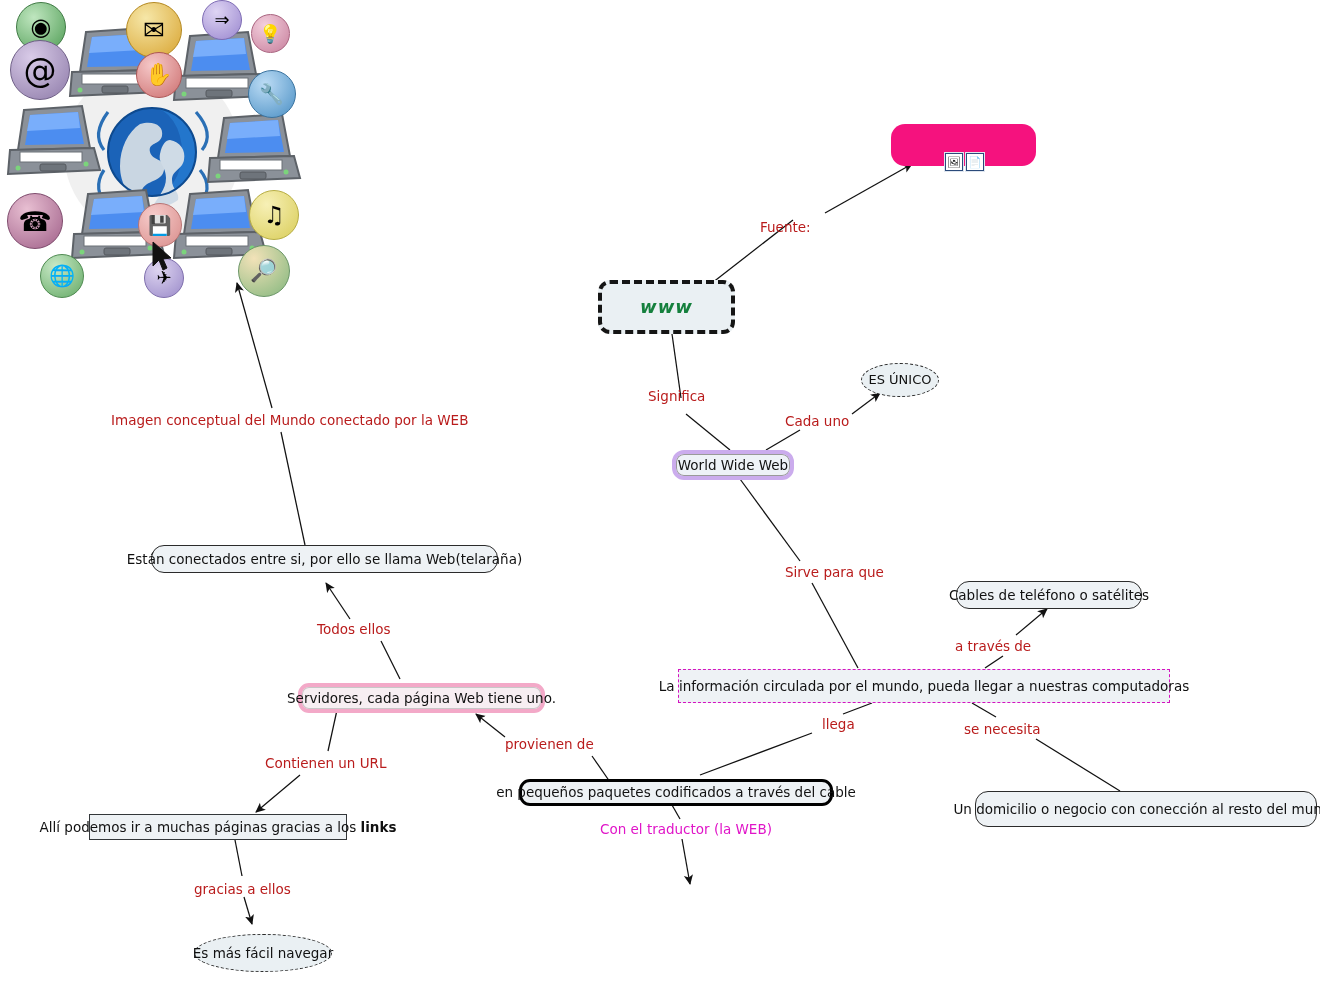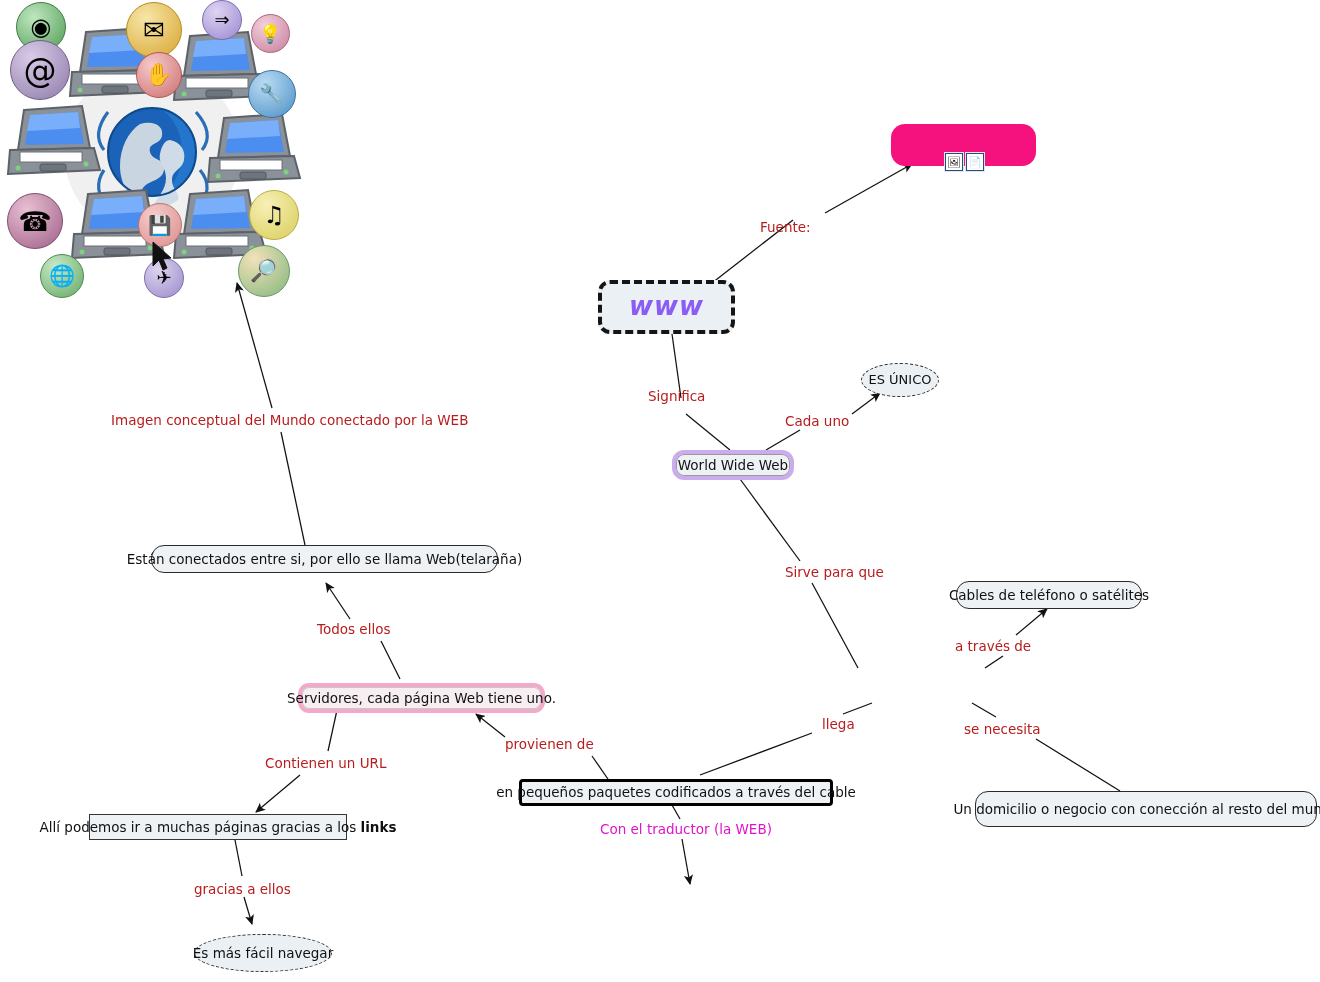--- a/index.html
+++ b/index.html
@@ -16,24 +16,24 @@
   
   .n-pinkfill{background:#f5127e;border:3px dashed #f5127e;border-radius:14px;}
   .n-dashthick{background:#eaf0f3;border:4px dashed #151515;border-radius:12px;}
   .n-ellipse-dash{background:#eaf0f3;border:1.6px dashed #2a2a2a;border-radius:50%;}
   .n-lavender{background:#eef2f7;border:4px solid #cbaced;border-radius:12px;
               box-shadow:inset 0 0 0 1px #9a9a9a;}
   .n-thinround{background:#eef2f5;border:1.4px solid #2b2b2b;border-radius:13px;}
   .n-pinkborder{background:#f7eef2;border:4px solid #f3a9c8;border-radius:11px;
                 box-shadow:inset 0 0 0 1px #c7c7c7;}
   .n-thinrect{background:#eef2f5;border:1.3px solid #33373a;border-radius:0;}
-  .n-thickrect{background:#eef2f5;border:3.4px solid #000;border-radius:4px;}
+  .n-thickrect{background:#eef2f5;border:3.4px solid #000;border-radius:11px;}
   .n-magdash{background:#eef2f5;border:1.8px dashed #d413c0;border-radius:0;}
 
-  .www-text{font-style:italic;font-weight:bold;font-size:26px;color:#8b5cf6;letter-spacing:1px;}
+  .www-text{font-style:italic;font-weight:bold;font-size:18px;color:#15803d;letter-spacing:1px;}
   .magenta-lbl{color:#e015c8;font-size:13.5px;}
   .bold-in{font-weight:bold;}
 
   
   #clipart{position:absolute;left:0;top:0;width:305px;height:310px;}
   .badge{position:absolute;border-radius:50%;display:flex;align-items:center;
          justify-content:center;font-size:15px;color:#000;overflow:hidden;}
   .glyph{font-family:"DejaVu Sans",sans-serif;line-height:1;}
   .pm-icons{position:absolute;display:flex;gap:3px;}
   .pm-ico{width:16px;height:16px;border:1px solid #2b4a7a;background:#fff;
@@ -249,20 +249,23 @@
   </div>
 
   <div class="node n-thinrect" style="left:89px;top:814px;width:258px;height:26px;">
     <span><span>Allí podemos ir a muchas páginas gracias a los </span><span class="bold-in">links</span></span>
   </div>
 
   <div class="node n-ellipse-dash" style="left:194px;top:934px;width:138px;height:38px;">
     <span>Es más fácil navegar</span>
   </div>
 
+  <div class="node n-magdash" style="left:678px;top:669px;width:492px;height:34px;">
+    <span>La información circulada por el mundo, pueda llegar a nuestras computadoras</span>
+  </div>
 
   <div class="node n-thinround" style="left:956px;top:581px;width:186px;height:28px;">
     <span>Cables de teléfono o satélites</span>
   </div>
 
   <div class="node n-thinround" style="left:975px;top:791px;width:342px;height:36px;">
     <span>Un domicilio o negocio con conección al resto del mundo</span>
   </div>
 
   <div class="node n-thickrect" style="left:519px;top:779px;width:314px;height:27px;">

